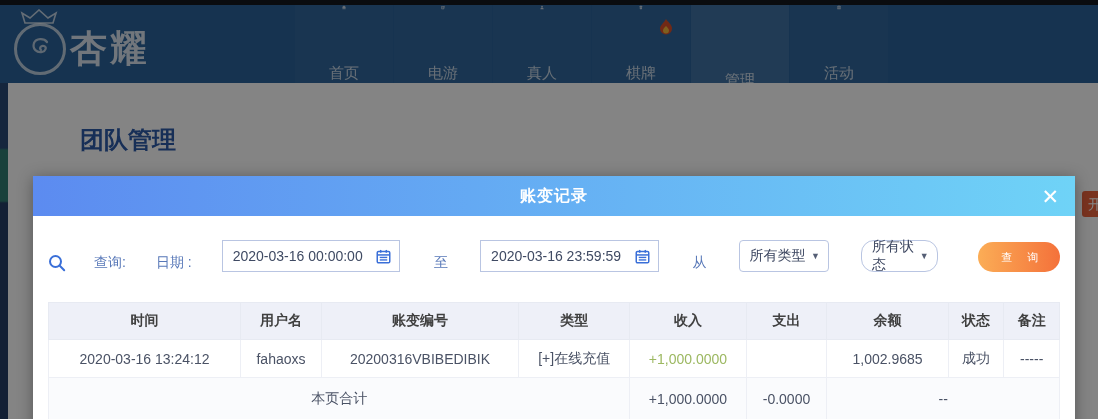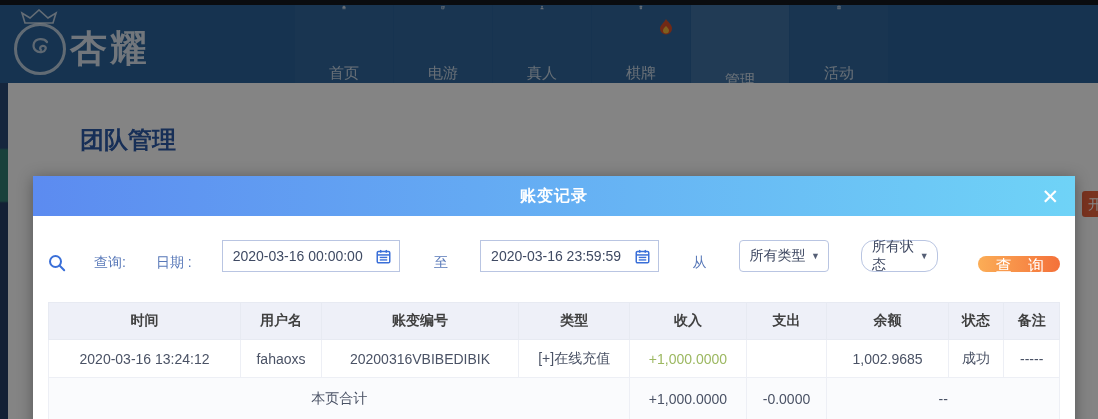--- a/index.html
+++ b/index.html
@@ -43,21 +43,21 @@
   .search-row { display:flex; align-items:flex-end; font-size:14px; color:#5878b8;gap:22px; }
   .search-icon { margin-right:6px; display:flex; }
   .lbl { margin-right:8px; white-space:nowrap; }
   .date-box { display:flex; align-items:center; justify-content:space-between; width:182px; height:32px; border:1px solid #b9c5e2; border-radius:0; padding:0 8px 0 10px; margin-right:10px; color:#3f4a63; background:#fff; cursor:text; }
   .date-box .cal { display:flex; margin-left:6px; }
   .sep-lbl { margin:0 10px 0 2px; color:#5878b8; }
   .select-box { display:flex; align-items:center; justify-content:space-between; height:32px; border:1px solid #b9c5e2; border-radius:4px; padding:0 8px 0 10px; margin-right:10px; color:#3c4660; background:#fff; cursor:pointer; }
   .select-type { width:92px; }
   .select-status { width:78px;border-radius:13px; }
   .select-box .arrow { font-size:9px; color:#555f75; margin-left:4px; }
-  .search-btn { width:84px; height:16px; border:none; border-radius:17px; background:linear-gradient(90deg,#fbad56,#f4713a); color:#fff; font-size:16px; letter-spacing:6px; padding-left:8px; cursor:pointer; margin-left:8px; font-family:inherit; }
+  .search-btn { width:84px; height:30px; border:none; border-radius:17px; background:linear-gradient(90deg,#fbad56,#f4713a); color:#fff; font-size:11px; letter-spacing:6px; padding-left:8px; cursor:pointer; margin-left:8px; font-family:inherit; }
 
   table.records { width:100%; margin-top:30px; border-collapse:collapse; font-size:14px; table-layout:fixed; }
   .records th { background:#eef0f8; color:#404040; font-weight:bold; height:37px; border:1px solid #e7eaf2; text-align:center; }
   .records td { height:38px; color:#4a5265; border:1px solid #edeff5; text-align:center; background:#fff; overflow:hidden; white-space:nowrap; }
   .records td.income-pos { color:#9cb861; }
   .records tr.total-row td { background:#fafbfd; height:43px; color:#4a5265; }
 </style>
 </head>
 <body>
 

